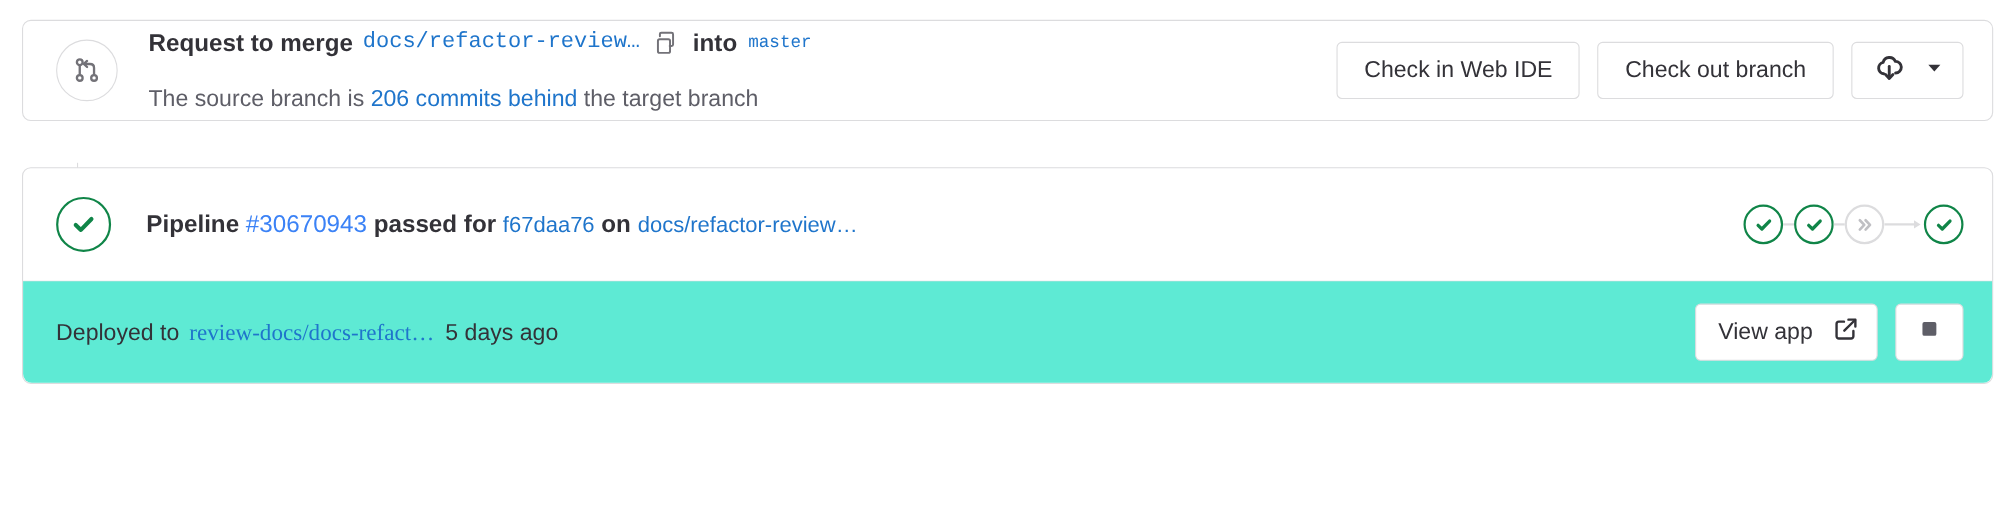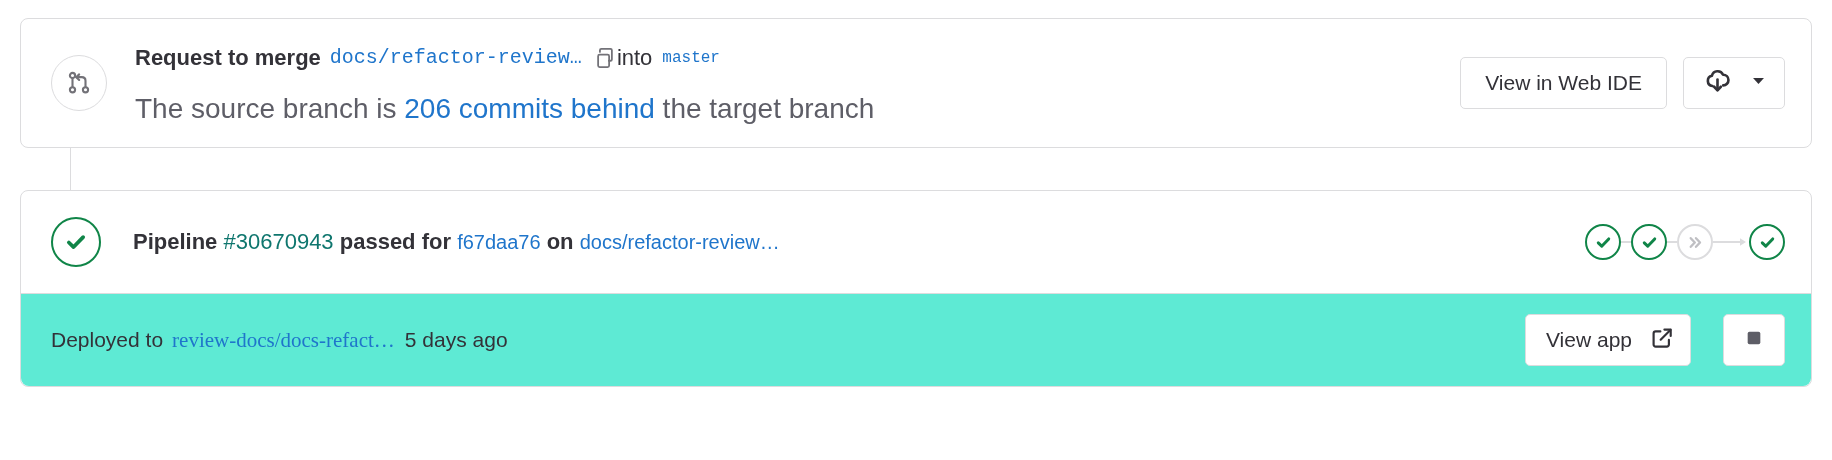--- a/index.html
+++ b/index.html
@@ -19,21 +19,21 @@
 
   
   .card {
     background: #ffffff;
     border: 1px solid #dcdcde;
     border-radius: 8px;
     position: relative;
   }
 
   .card-mr {
-    height: 130px;
+    height: 92px;
     display: flex;
     align-items: center;
     padding: 0 26px 0 30px;
   }
 
   .card-pipeline {
     margin-top: 42px;
   }
 
   
@@ -94,33 +94,34 @@
     margin-left: 11px;
     display: inline-flex;
     align-items: center;
     justify-content: center;
     width: 24px;
     height: 24px;
     cursor: pointer;
   }
 
   .into-word {
-    font-weight: normal;
+    font-weight: bold;
+    margin-left: 13px;
     color: #333238;
   }
 
   .target-branch {
     color: #1f75cb;
     font-family: "Liberation Mono", monospace;
     font-size: 16px;
     margin-left: 10px;
   }
 
   .mr-line2 {
-    font-size: 28px;
+    font-size: 21px;
     line-height: 28px;
     color: #5e5e67;
     margin-top: 22px;
     white-space: nowrap;
   }
 
   .mr-line2 .behind-link {
     color: #1f75cb;
     cursor: pointer;
   }
@@ -182,21 +183,21 @@
     color: #333238;
     white-space: nowrap;
     flex: 1 1 auto;
     min-width: 0;
     overflow: hidden;
   }
 
   .pipeline-text .strong { font-weight: bold; }
 
   .pipeline-text .lnk {
-    color: #0f766e;
+    color: #3b82f6;
     cursor: pointer;
   }
 
   .mono-lnk {
     color: #1f75cb;
     font-family: Liberation Sans, sans-serif;
     font-size: 20px;
     cursor: pointer;
   }
 
@@ -267,21 +268,21 @@
     display: inline-block;
     cursor: pointer;
     font-family: Liberation Serif, serif;
   }
 
   .deploy-time { color: #333238; }
 
   .deploy-actions {
     display: flex;
     align-items: center;
-    gap: 32px;
+    gap: 16px;
     flex: 0 0 auto;
   }
 
   .btn-stop {
     width: 62px;
     padding: 0;
   }
 </style>
 </head>
 <body>
@@ -316,21 +317,22 @@
       </div>
 
       <div class="mr-line2">
         <span>The source branch is</span>
         <span class="behind-link">206 commits behind</span>
         <span>the target branch</span>
       </div>
     </div>
 
     <div class="mr-actions">
-      <button class="btn">View in Web IDE</button>
+      <button class="btn">Check in Web IDE</button>
+      <button class="btn">Check out branch</button>
       <button class="btn btn-icon-split">
         <span>
           <svg width="27" height="27" viewBox="0 0 16 16" fill="none" stroke="#333238" stroke-width="1.55" stroke-linecap="round" stroke-linejoin="round">
             <path d="M5 11.3 A3.1 3.1 0 0 1 4.7 5.2 A3.5 3.5 0 0 1 11.3 4.6 A2.9 2.9 0 0 1 11.4 10.9"></path>
             <path d="M8 7.4 V13.6"></path>
             <path d="M6 11.7 L8 13.8 L10 11.7"></path>
           </svg>
         </span>
         <span>
           <svg width="19" height="19" viewBox="0 0 16 16">

